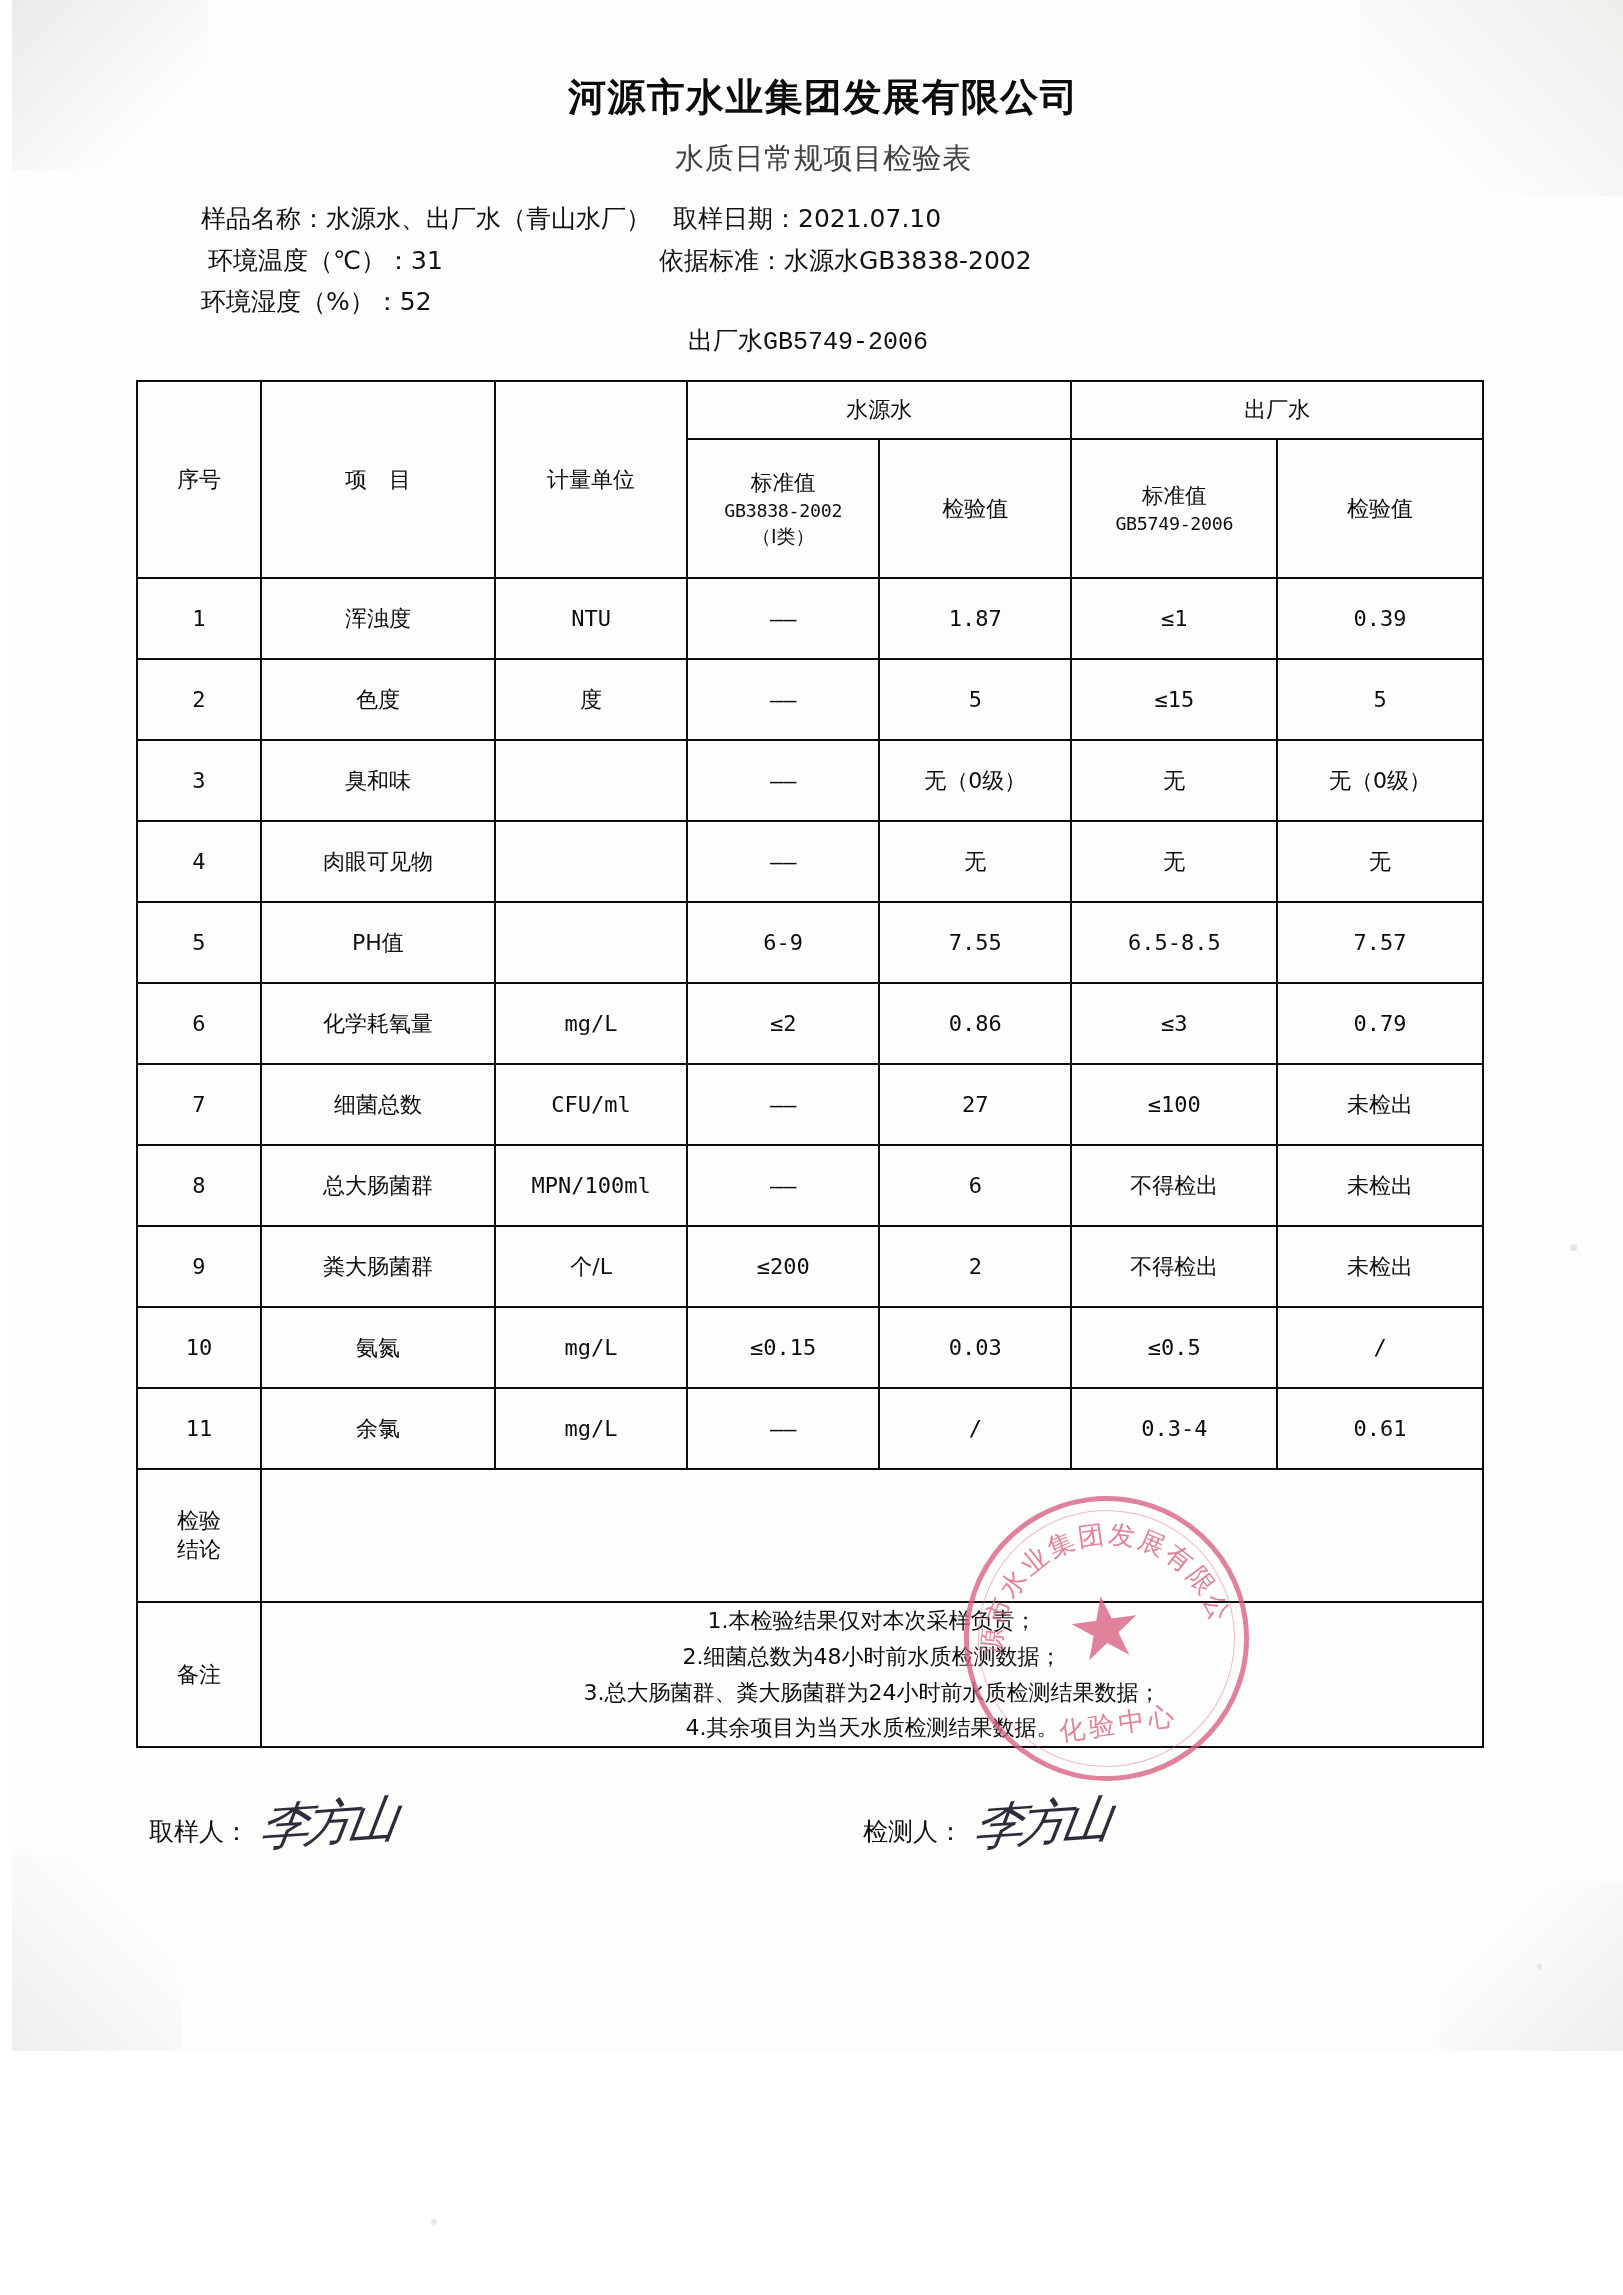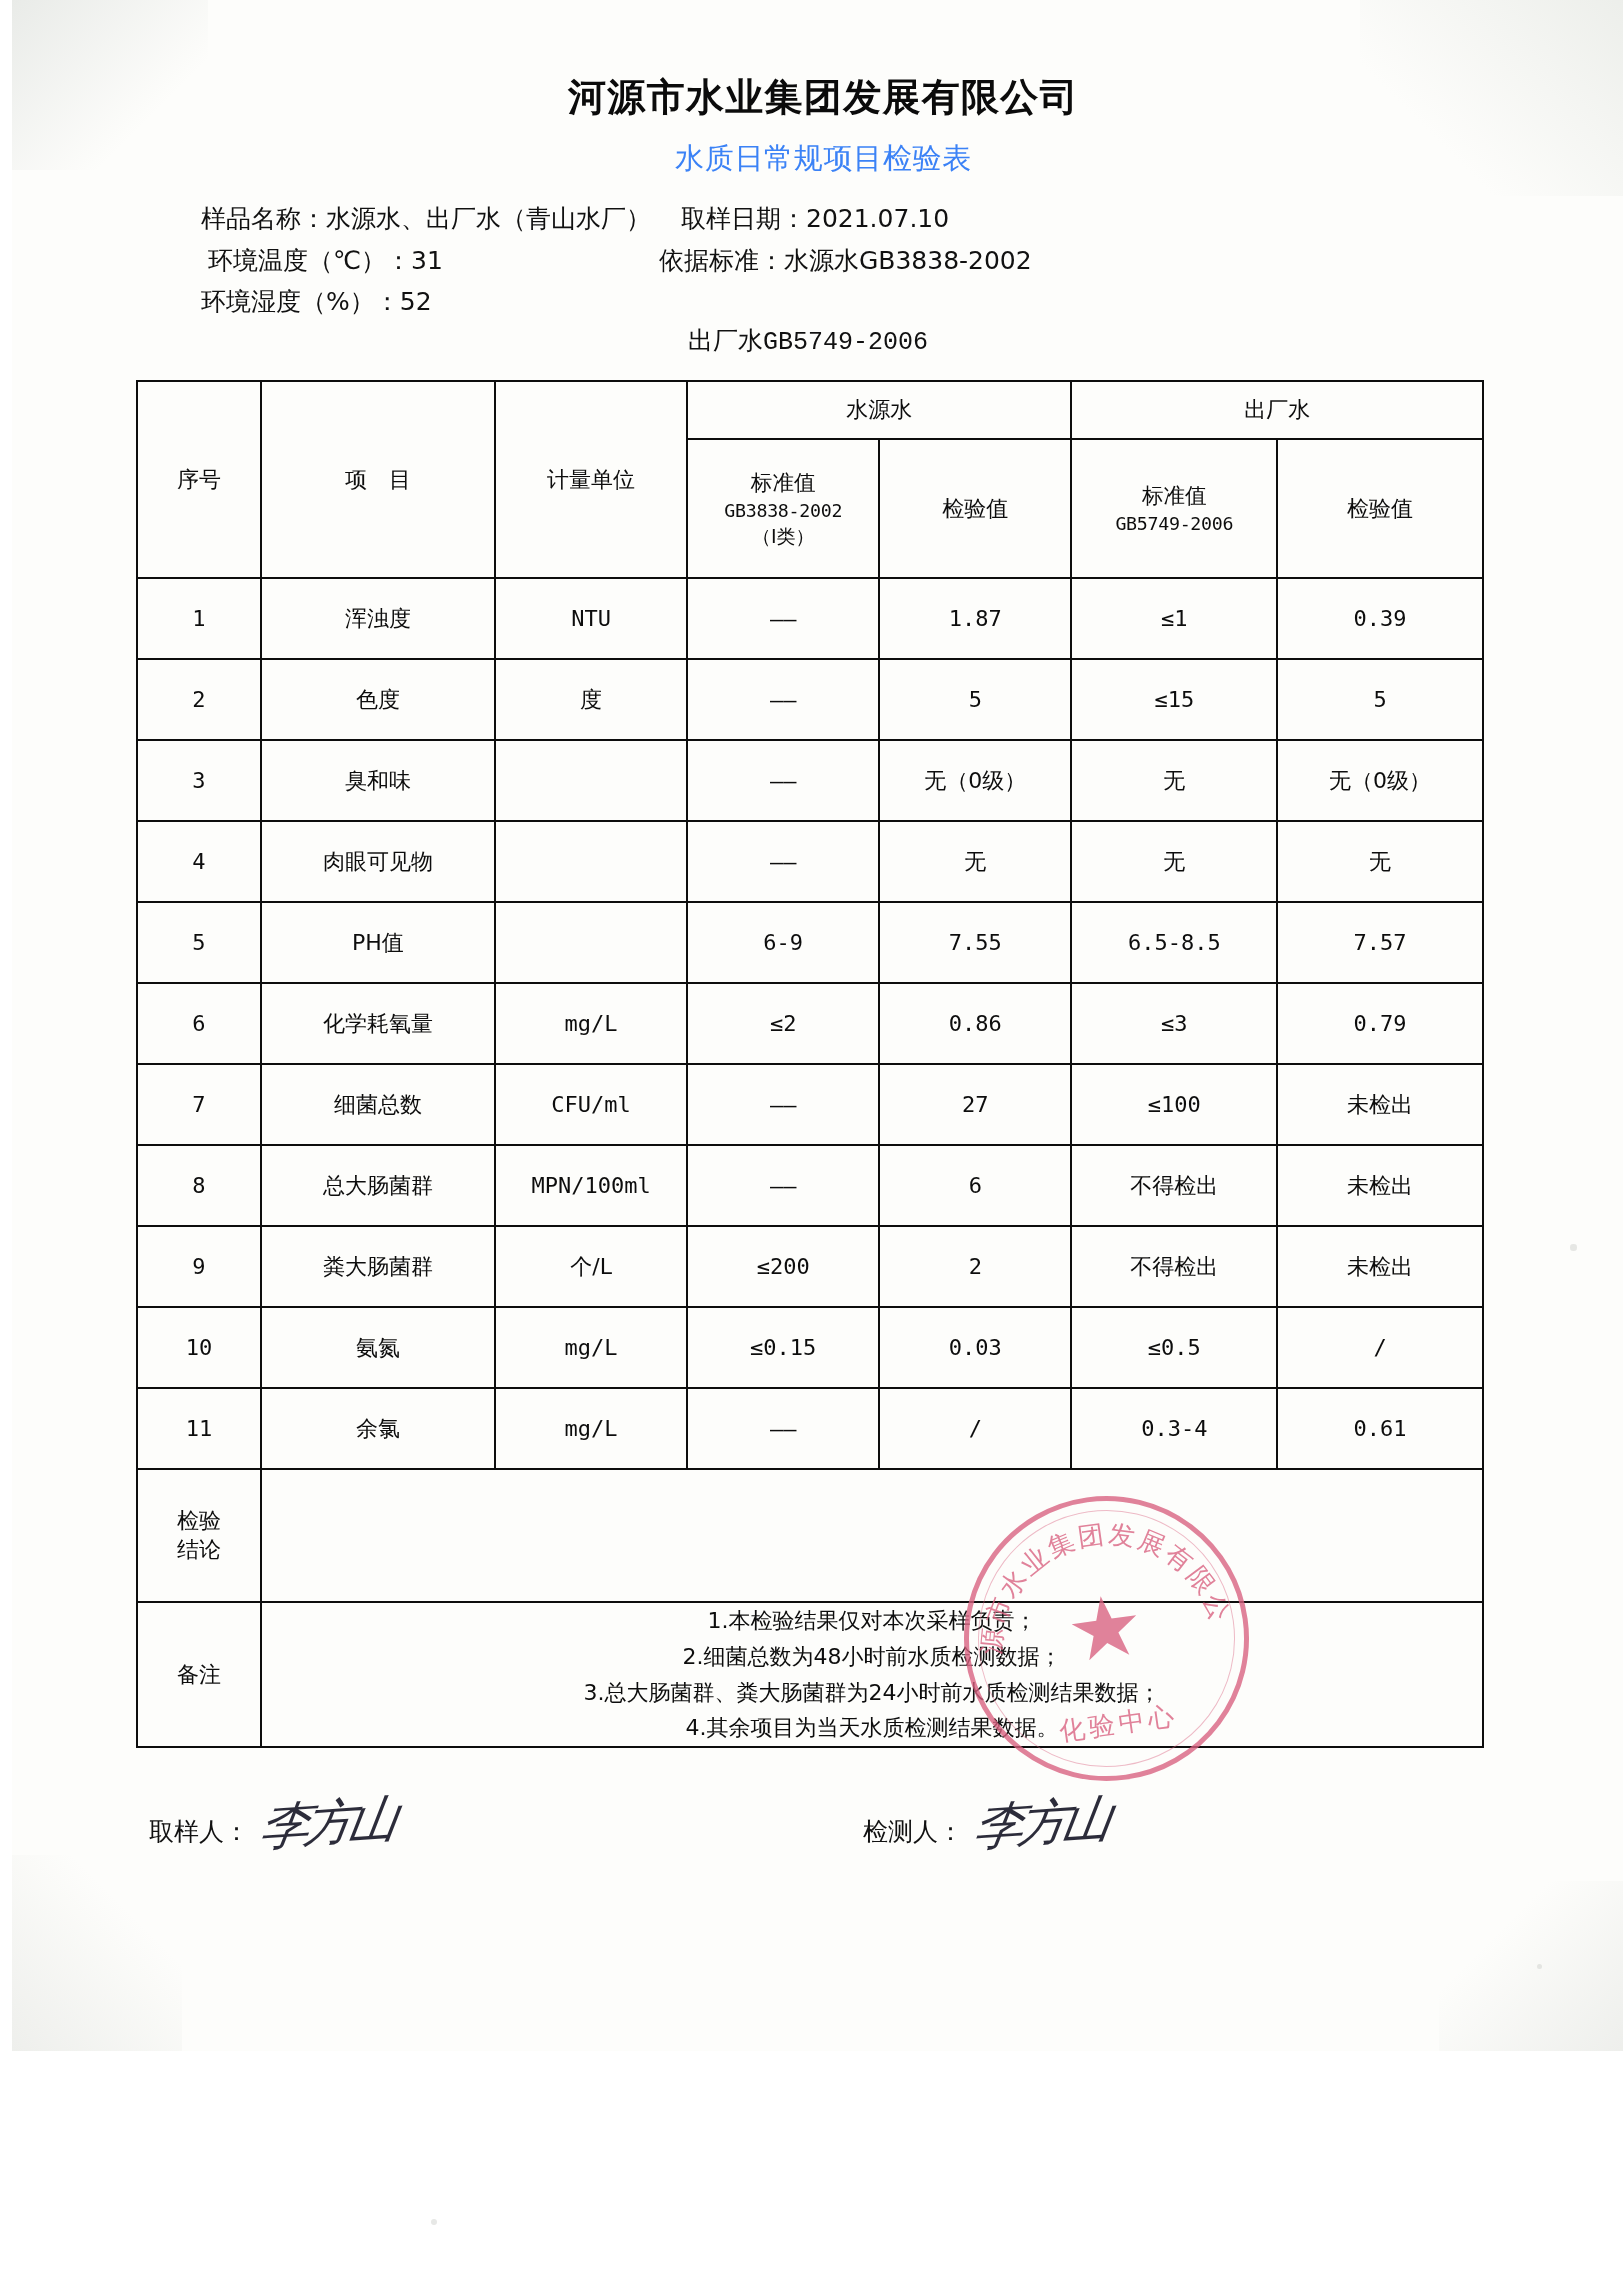--- a/index.html
+++ b/index.html
@@ -56,38 +56,38 @@
     font-family: "DejaVu Sans", sans-serif;
     font-size: 38px;
     font-weight: bold;
     letter-spacing: 1.3px;
     color: #0b0b0b;
   }
   .title-sub {
     text-align: center;
     font-size: 29px;
     margin-top: 15.7px;
-    color: #3b82f6;
+    color: #404040;
     letter-spacing: 0.7px;
   }
 
   .meta {
     margin-top: 19.6px;
     font-size: 25px;
     line-height: 1.65;
     color: #111;
   }
   .meta-row {
     display: flex;
     align-items: flex-end;
     padding-left: 65px;
   }
   .meta-row .left { white-space: nowrap; }
   .meta-row .right { white-space: nowrap; }
-  .meta-row.r1 .right { margin-left: 30px; }
+  .meta-row.r1 .right { margin-left: 22px; }
   .meta-row.r3 { padding-left: 72px; }
   .meta-row.r3 .right { margin-left: 216px; }
   .meta-row.r4 { padding-left: 0; justify-content: center; padding-right: 31px; font-family: Liberation Mono, monospace; }
 
   table.grid {
     margin-top: 17px;
     border-collapse: collapse;
     width: 1348px;
     table-layout: fixed;
   }

